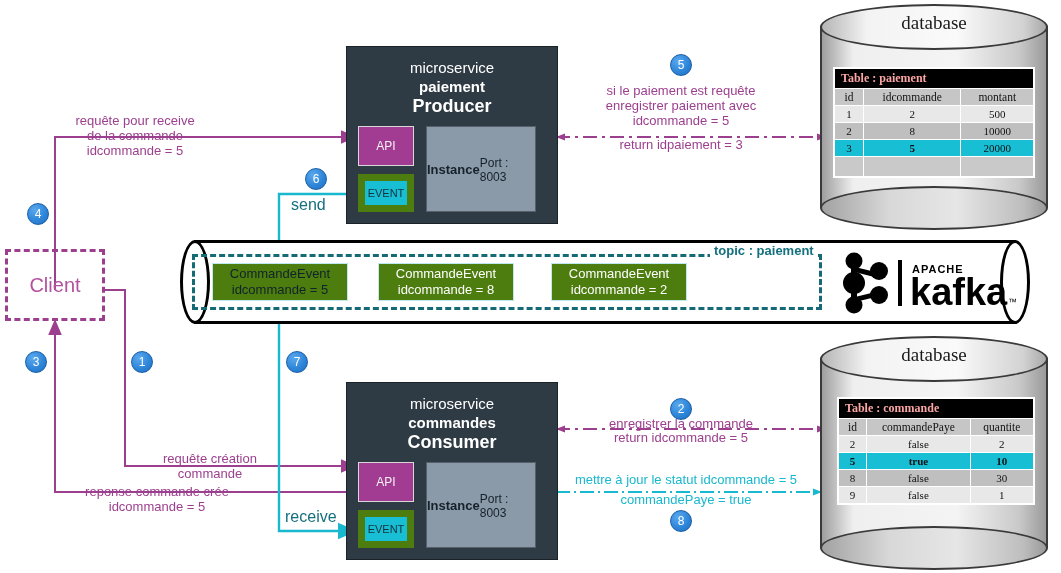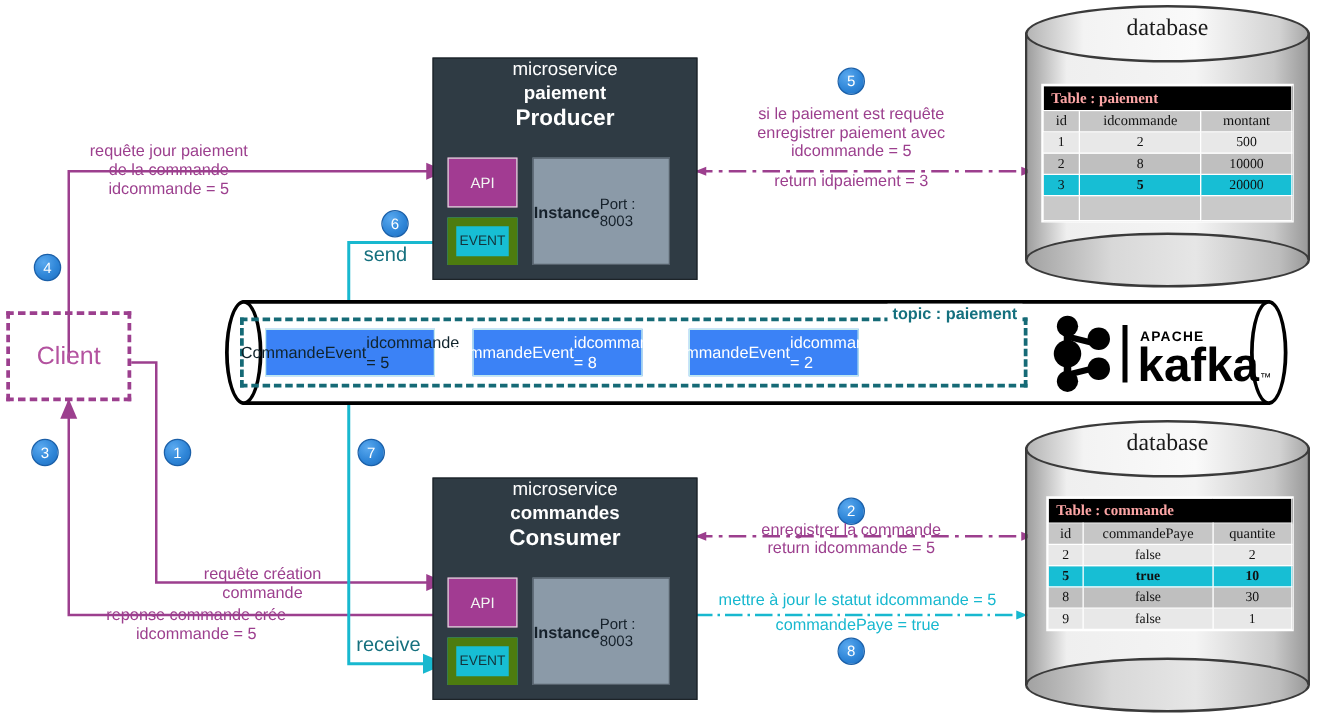--- a/index.html
+++ b/index.html
@@ -3,21 +3,21 @@
 <meta charset="utf-8">
 <style>
   html,body{margin:0;padding:0;background:#ffffff;}
   body{width:1061px;height:573px;position:relative;overflow:hidden;
        font-family:"Liberation Sans","DejaVu Sans",sans-serif;}
   #stage{position:absolute;left:0;top:0;width:1061px;height:573px;}
   svg#wires{position:absolute;left:0;top:0;width:1061px;height:573px;}
 
   
   .ms{position:absolute;background:#2f3b44;border:1px solid #1c2328;box-sizing:border-box;}
-  .ms .ms-l1{color:#ffffff;font-size:15px;text-align:center;margin-top:0;}
+  .ms .ms-l1{color:#ffffff;font-size:15px;text-align:center;margin-top:12px;}
   .ms .ms-l2{color:#ffffff;font-size:15px;font-weight:bold;text-align:center;margin-top:2px;}
   .ms .ms-l3{color:#ffffff;font-size:18px;font-weight:bold;text-align:center;margin-top:1px;}
   .api-box{position:absolute;background:#a23b92;border:1px solid #d8d8d8;box-sizing:border-box;
            color:#f2f2f2;font-size:12px;display:flex;align-items:center;justify-content:center;}
   .event-box{position:absolute;background:#17bed4;border:7px solid #4d7c0f;box-sizing:border-box;
              color:#14323a;font-size:11px;display:flex;align-items:center;justify-content:center;}
   .inst-box{position:absolute;background:#8b9aa8;border:1px solid #55606b;box-sizing:border-box;
             color:#16212b;display:flex;flex-direction:row;align-items:center;justify-content:center;}
   .inst-box .t1{font-size:13px;font-weight:bold;}
   .inst-box .t2{font-size:12px;margin-top:2px;}
@@ -56,22 +56,22 @@
   
   .pipe{position:absolute;}
   .pipe .tube{position:absolute;left:14px;right:14px;top:0;bottom:0;
               border-top:3px solid #000;border-bottom:3px solid #000;background:#fff;}
   .pipe .capl{position:absolute;left:0;top:0;width:30px;height:100%;
               border:3px solid #000;border-radius:50%;box-sizing:border-box;background:#fff;}
   .pipe .capr{position:absolute;right:0;top:0;width:30px;height:100%;
               border:3px solid #000;border-radius:50%;box-sizing:border-box;background:#fff;}
   .topic-dash{position:absolute;border:3px dashed #156a76;box-sizing:border-box;}
   .topic-label{position:absolute;color:#14707e;font-size:13px;font-weight:bold;background:#fff;padding:0 4px;}
-  .evt{position:absolute;background:#3b82f6;border:1px solid #bfe9ee;box-sizing:border-box;
-       display:flex;flex-direction:row;align-items:center;justify-content:center;
+  .evt{position:absolute;background:#4d7c0f;border:1px solid #bfe9ee;box-sizing:border-box;
+       display:flex;flex-direction:column;align-items:center;justify-content:center;
        font-size:13px;line-height:1.25;}
   .evt.dark{color:#10232b;}
   .evt.light{color:#ffffff;}
 
   
   .badge{position:absolute;width:22px;height:22px;border-radius:50%;
          background:radial-gradient(circle at 35% 30%,#5aa9ef 0%,#2f86d8 55%,#1e6ec0 100%);
          border:1px solid #1a5fa8;color:#ffffff;font-size:12px;
          display:flex;align-items:center;justify-content:center;box-sizing:border-box;}
 
@@ -273,21 +273,21 @@
       <tr class="r-odd">
         <td>9</td>
         <td>false</td>
         <td>1</td>
       </tr>
     </tbody>
       </table>
   </div>
 
   <div class="lbl purple c" style="left:40px;top:114px;width:190px;">
-    <div>requête jour paiement</div>
+    <div>requête pour receive</div>
     <div>de la commande</div>
     <div>idcommande = 5</div>
   </div>
   <div class="badge" style="left:27px;top:203px;">4</div>
 
   <div class="badge" style="left:25px;top:351px;">3</div>
 
   <div class="badge" style="left:131px;top:351px;">1</div>
 
   <div class="badge" style="left:286px;top:351px;">7</div>

